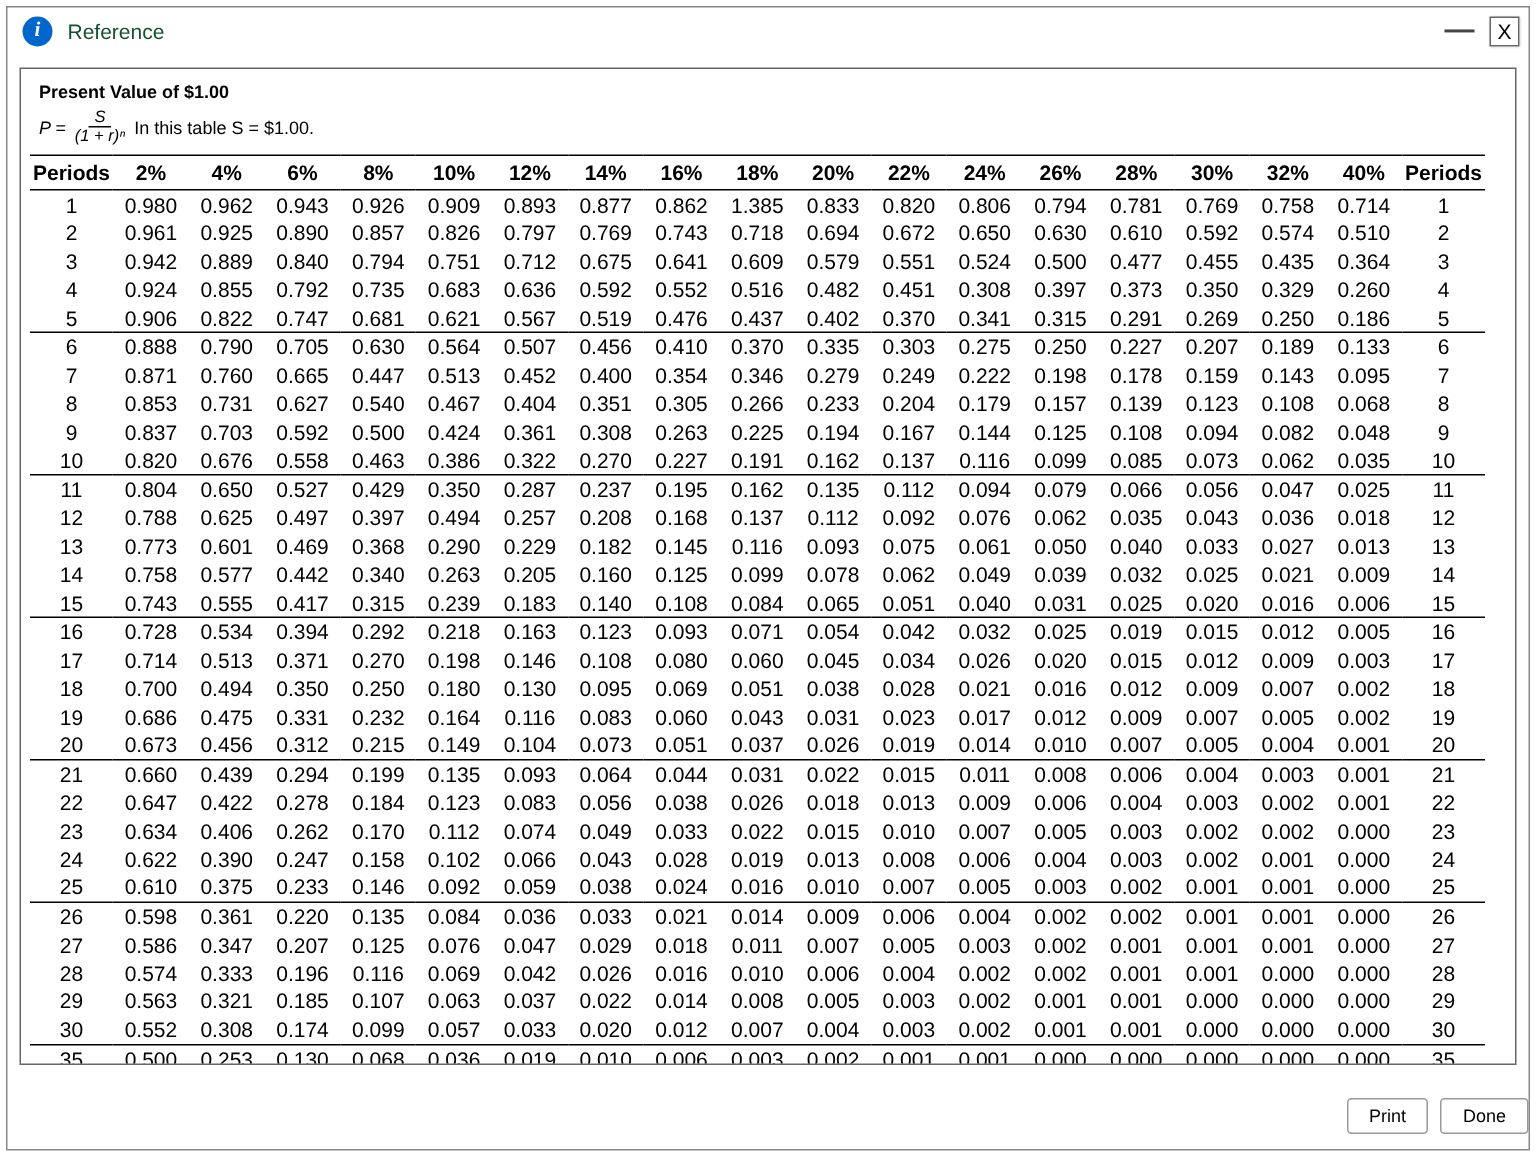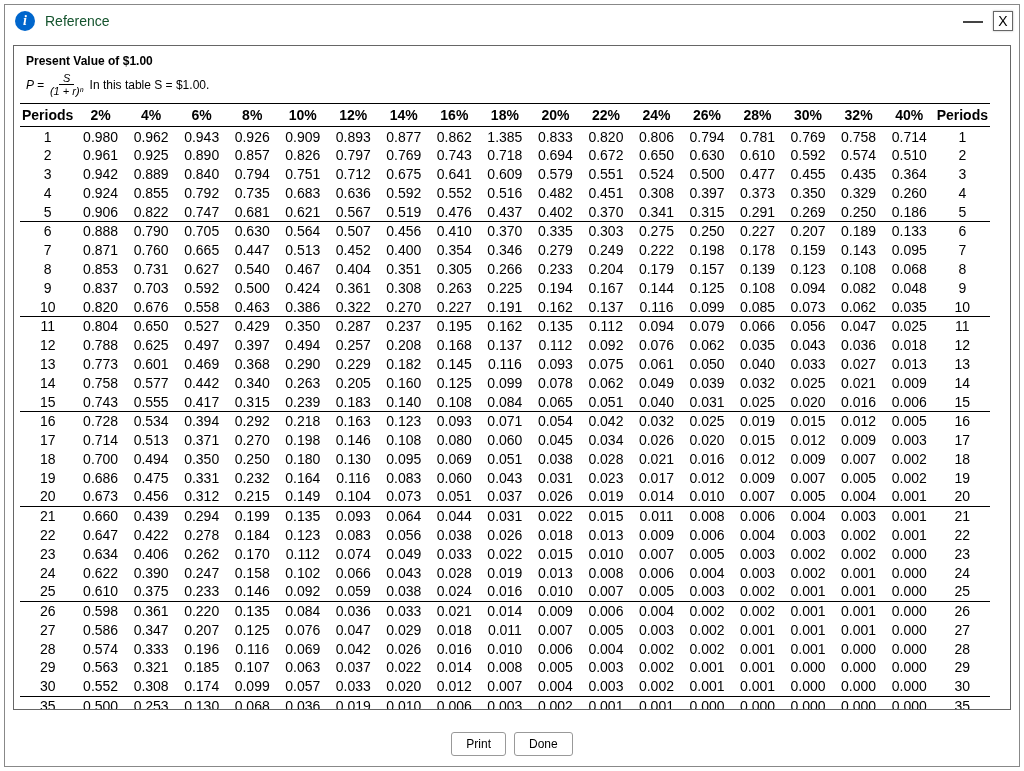--- a/index.html
+++ b/index.html
@@ -114,21 +114,21 @@
   }
   tbody tr.group-top td { border-top: 1px solid #000; }
   th.first, td.first { text-align: center; width: 44px; }
   th.last, td.last { text-align: center; width: 46px; }
   .footer-buttons {
     position: absolute;
     bottom: 10px;
     left: 0;
     right: 0;
     display: flex;
-    justify-content: center;
+    justify-content: flex-end;
     gap: 8px;
   }
   .btn {
     border: 1px solid #999;
     border-radius: 3px;
     padding: 4px 14px;
     font-size: 12px;
     background: #fff;
     cursor: pointer;
   }

